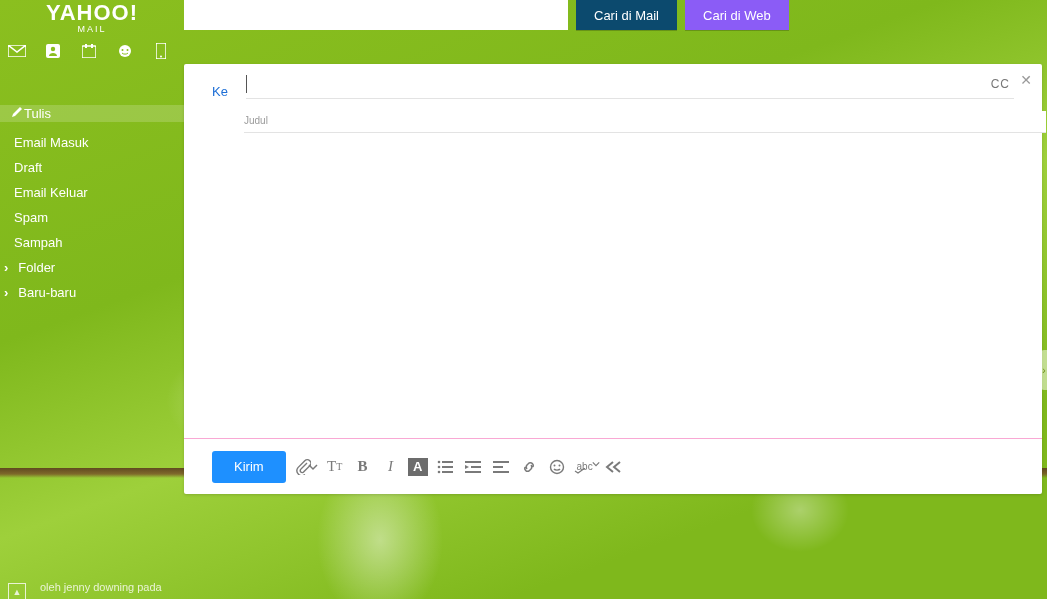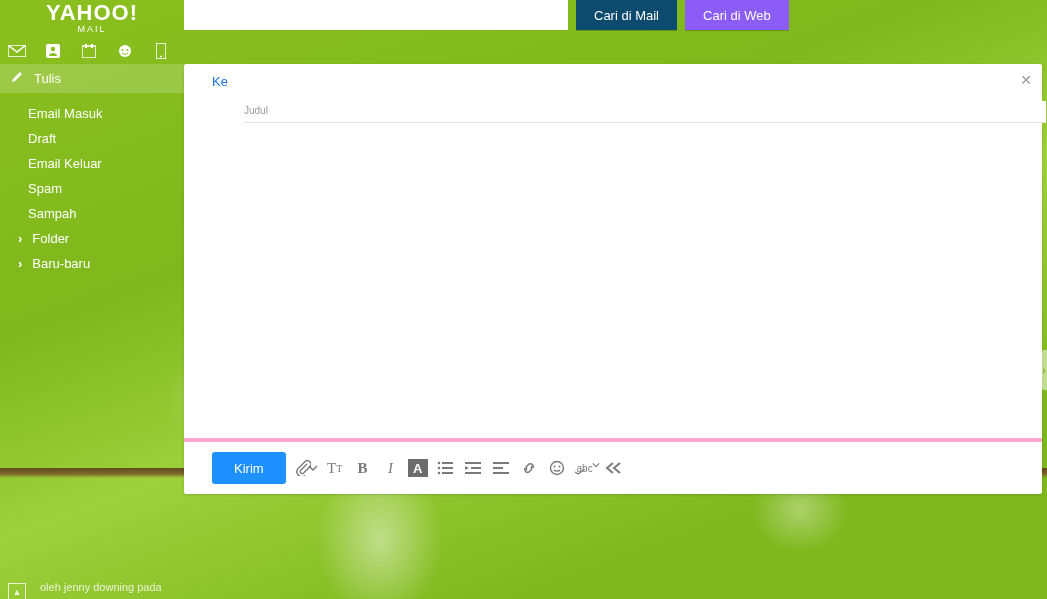--- a/index.html
+++ b/index.html
@@ -73,29 +73,29 @@
   .hi svg{ fill:#fff; }
 
   
   .sidebar{
     position:absolute;
     top:64px; left:0;
     width:184px;
   }
   .compose-row{
     background: rgba(255,255,255,.18);
-    padding:6px 10px;
-    display:flex;
-    align-items:center;
-    gap:10px;
-    cursor:pointer;
+    padding:0 10px;
+    display:flex;
+    align-items:center;
+    cursor:pointer;
+    margin-top:41px;
   }
   .nav-list{ list-style:none; padding:8px 0;}
   .nav-list li{
-    padding:5px 28px;
+    padding:5px 14px;
     cursor:pointer;
     font-size:13px;
     color:#fff;
     display:flex;
     align-items:center;
     gap:6px;
   }
   .nav-caret::before{
     content:"›";
     display:inline-block;
@@ -172,21 +172,21 @@
     color:#0f172a;
     margin-left:32px;
   }
   .subject-input::placeholder{ color:#9a9a9a;}
   .body-area{
     flex:1;
   }
 
   .compose-toolbar{
     height:56px;
-    border-top:4px solid #f9a8d4;
+    border-top:1px solid #f9a8d4;
     display:flex;
     align-items:center;
     padding:0 28px;
     gap:6px;
   }
   .btn-send{
     background:#1e90ff;
     color:#fff;
     border:none;
     height:32px;
@@ -317,20 +317,25 @@
         <span>Baru-baru</span>
       </li>
   </ul>
 </div>
 
 <div class="compose-panel">
   <span class="close-x">✕</span>
 
   <div class="field-row">
     <span class="field-label">Ke</span>
+    <div class="field-input-wrap">
+      <span class="text-cursor"></span>
+      <input class="field-input" type="text" value="" style="">
+      <span class="cc-btn">CC</span>
+    </div>
   </div>
 
   <div class="subject-row">
     <input class="subject-input" type="text" placeholder="Judul" style="">
   </div>
 
   <div class="body-area"></div>
 
   <div class="compose-toolbar">
     <button class="btn-send">Kirim</button>

